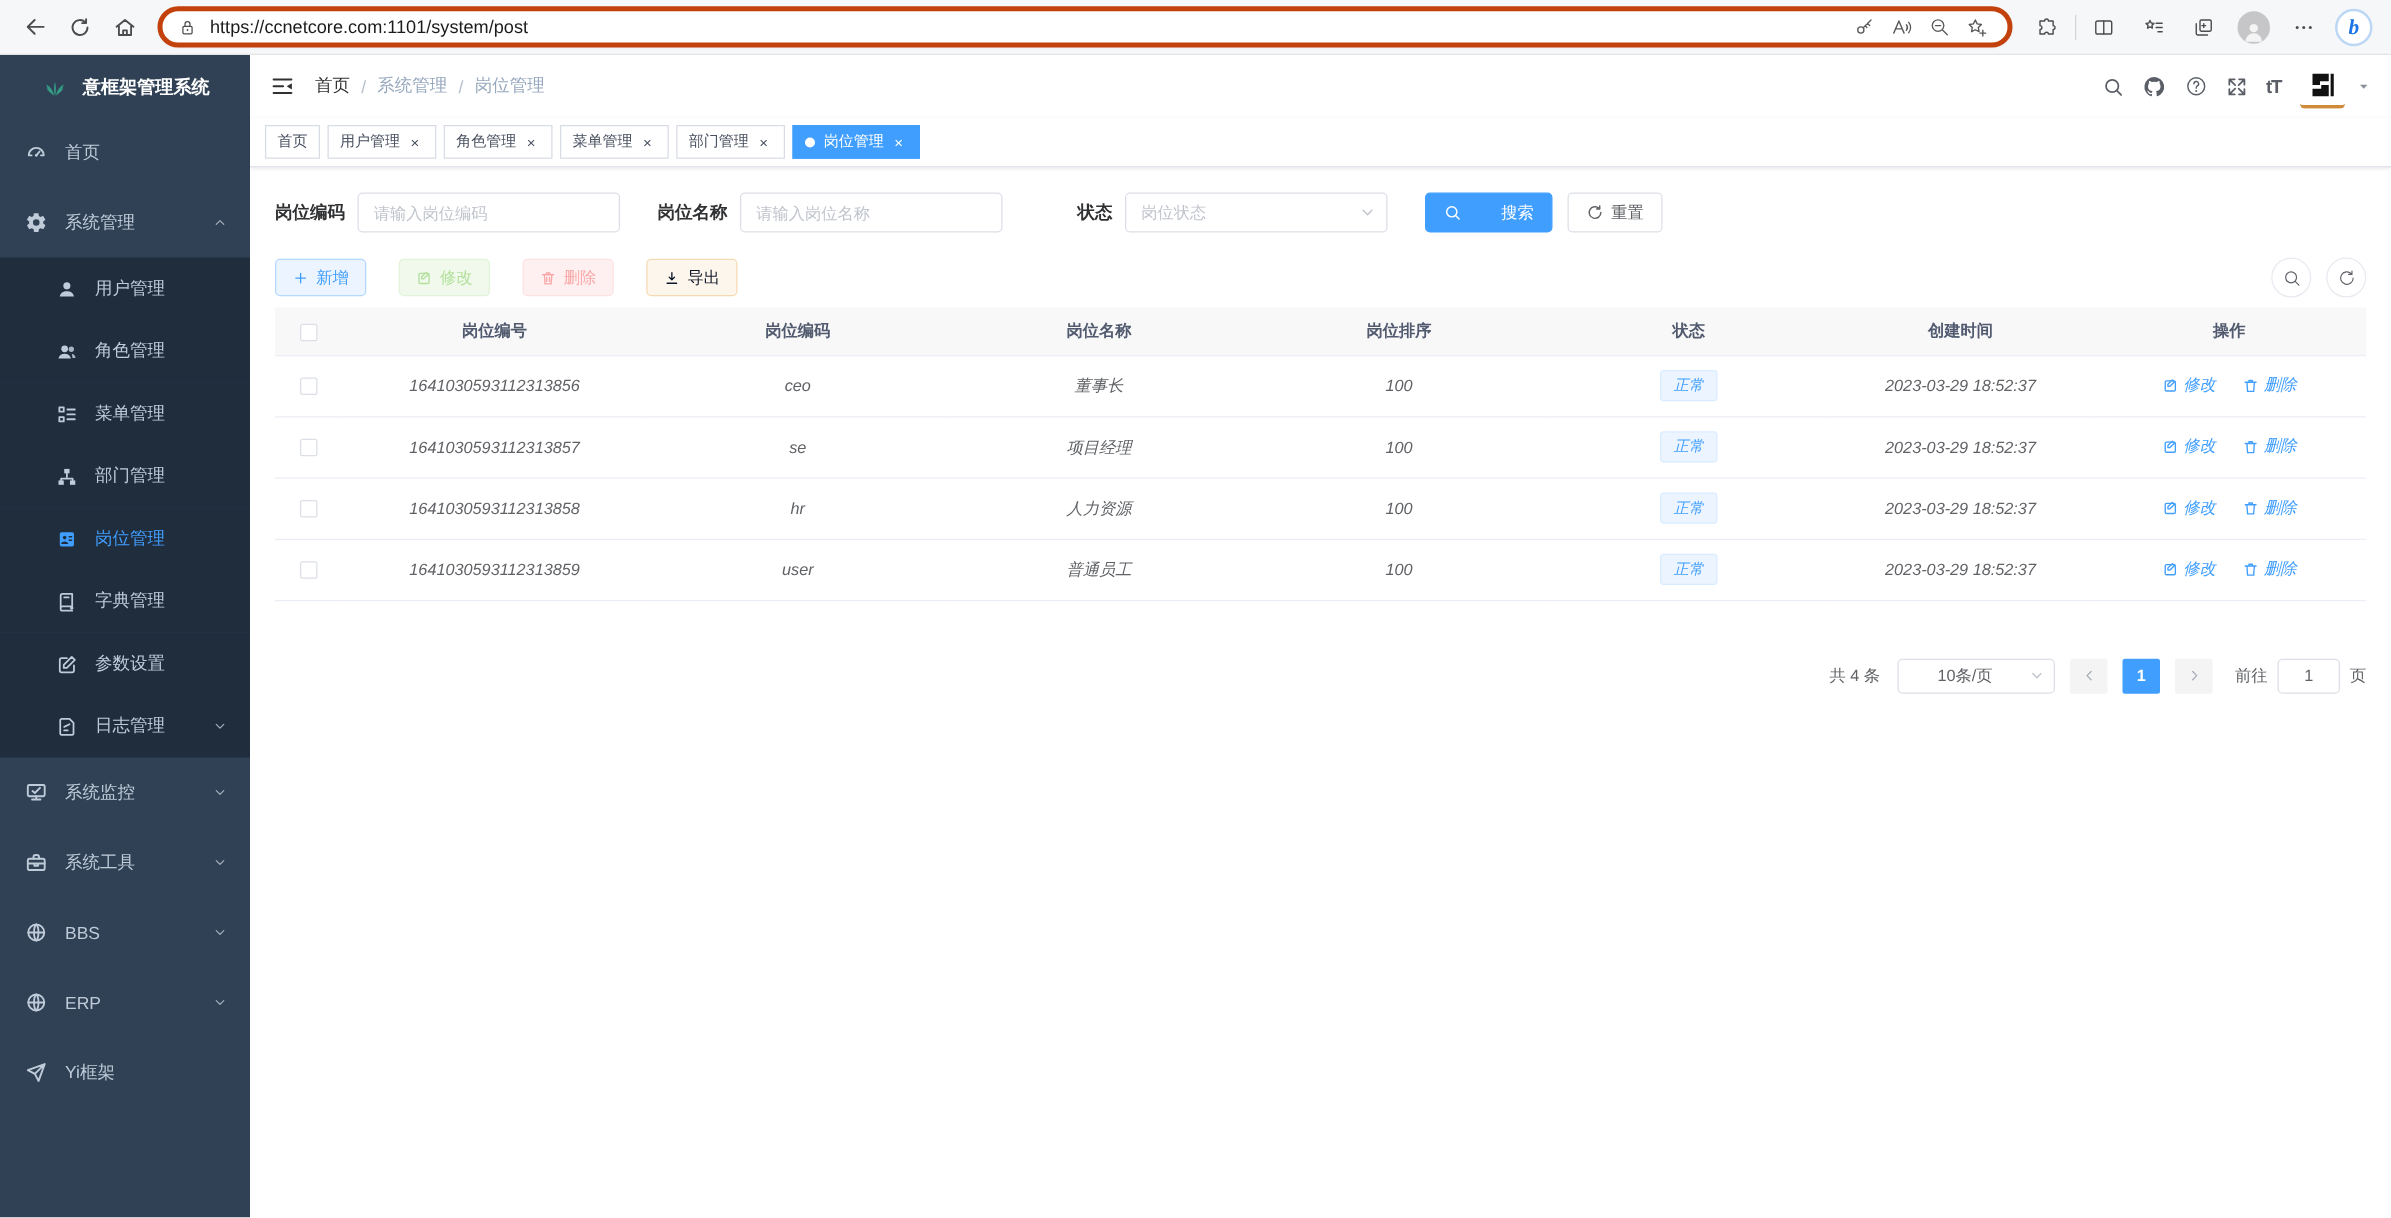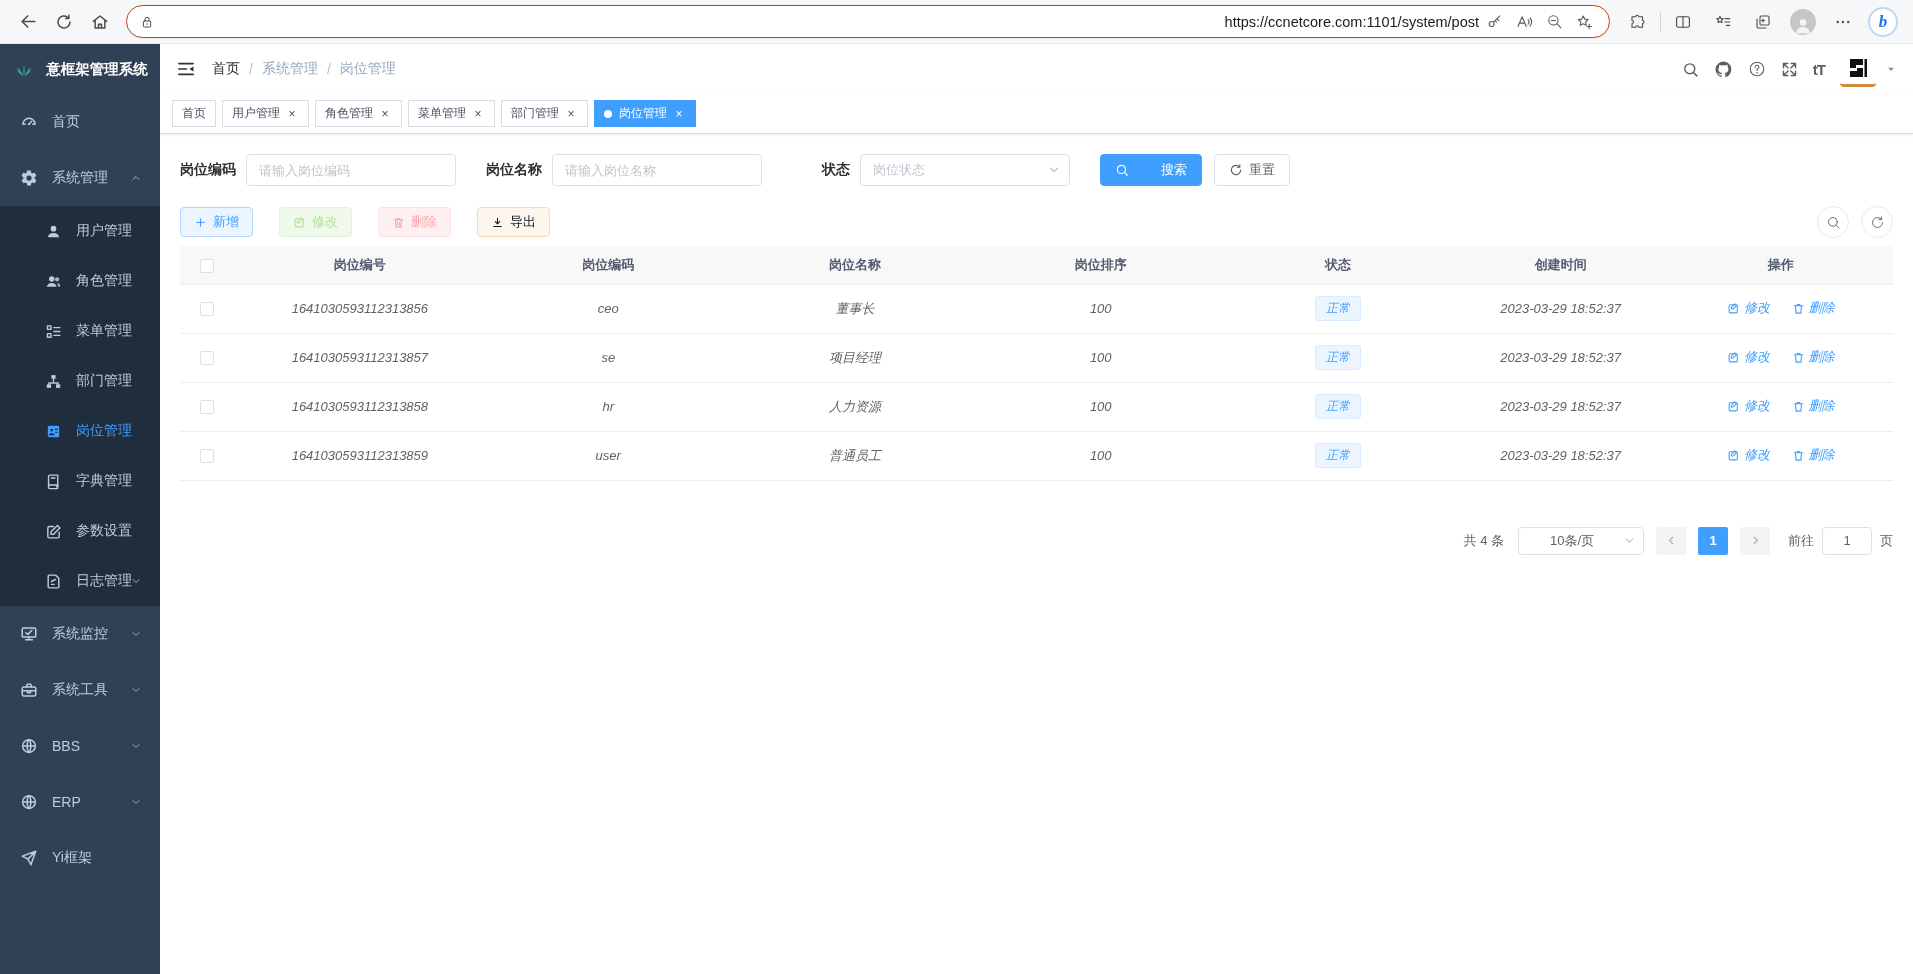--- a/index.html
+++ b/index.html
@@ -8,37 +8,37 @@
 
   svg.ic { display:block; }
   .str { fill:none; stroke:currentColor; stroke-width:2; stroke-linecap:round; stroke-linejoin:round; }
   .str15 { fill:none; stroke:currentColor; stroke-width:1.5; stroke-linecap:round; stroke-linejoin:round; }
   .fil { fill:currentColor; stroke:none; }
 
   
   .browser { height:44px; background:#f6f7f8; border-bottom:1px solid #e3e4e6;
     display:flex; align-items:center; padding:0 10px; color:#4c4c4e; }
   .b-btn { width:36px; height:34px; border-radius:6px; display:flex; align-items:center; justify-content:center; flex:none; }
-  .url-pill { flex:1; height:33px; margin:0 8px; background:#fff; border:1px solid #c2410c;
-    border-radius:17px; display:flex; align-items:center; padding:0 10px 0 12px; box-shadow:0 1px 2px rgba(0,0,0,.04); min-width:0;text-align:right; }
+  .url-pill { flex:1; height:33px; margin:0 8px; background:#fff; border:4px solid #c2410c;
+    border-radius:17px; display:flex; align-items:center; padding:0 10px 0 12px; box-shadow:0 1px 2px rgba(0,0,0,.04); min-width:0; }
   .url-text { flex:1; font-size:14.5px; color:#1b1b1d; margin-left:10px; white-space:nowrap; overflow:hidden; }
   .pill-ic { width:30px; height:28px; display:flex; align-items:center; justify-content:center; color:#5a5a5c; flex:none; }
   .chrome-right { display:flex; align-items:center; flex:none; }
   .chrome-right .b-btn { width:40px; }
   .vdiv { width:1px; height:20px; background:#d4d4d6; margin:0 2px; }
   .person-badge { width:26px; height:26px; border-radius:50%; background:#c6c6c8; display:flex; align-items:flex-end; justify-content:center; overflow:hidden; }
   .copilot { width:30px; height:30px; border-radius:50%; background:#fff; border:2px solid #bcd8f5;
     display:flex; align-items:center; justify-content:center; font-weight:bold; font-style:italic;
     color:#1a73e8; font-size:17px; font-family:"Liberation Serif",serif; }
 
   
   .app { display:flex; height:930px; }
 
   
-  .sidebar { width:160px; flex:none; background:var(--sidebar-bg,#304156); color:var(--sidebar-text,#bfcbd9); display:flex; flex-direction:column; }
+  .sidebar { width:200px; flex:none; background:var(--sidebar-bg,#304156); color:var(--sidebar-text,#bfcbd9); display:flex; flex-direction:column; }
   .logo { height:50px; display:flex; align-items:center; justify-content:center; gap:10px;
     color:#fff; font-weight:bold; font-size:14.5px; flex:none; }
   .s-item { height:56px; display:flex; align-items:center; padding:0 20px; font-size:14px; cursor:pointer; position:relative; flex:none; }
   .s-item .mi { width:18px; height:18px; margin-right:14px; flex:none; display:flex; align-items:center; justify-content:center; }
   .s-item.sub { height:50px; padding-left:44px; background:var(--submenu-bg,#1f2d3d); }
   .s-item .chev { position:absolute; right:18px; top:50%; margin-top:-6px; color:#a3aebd; }
   .s-item.active { color:var(--accent,#409eff); }
 
   
   .main { flex:1; min-width:0; display:flex; flex-direction:column; background:#fff; }

